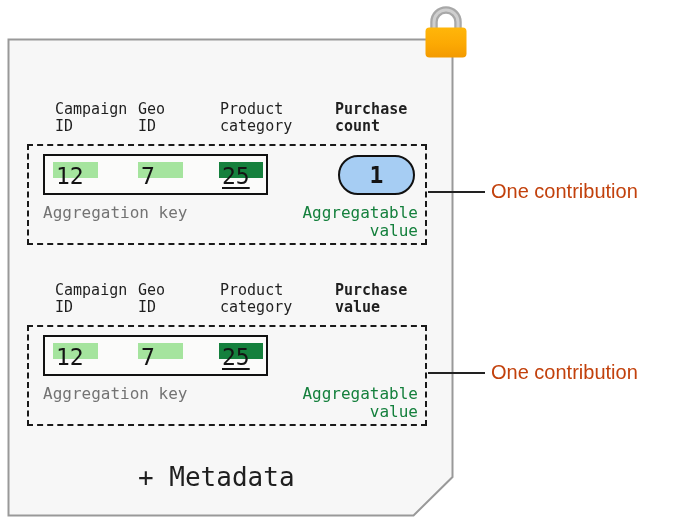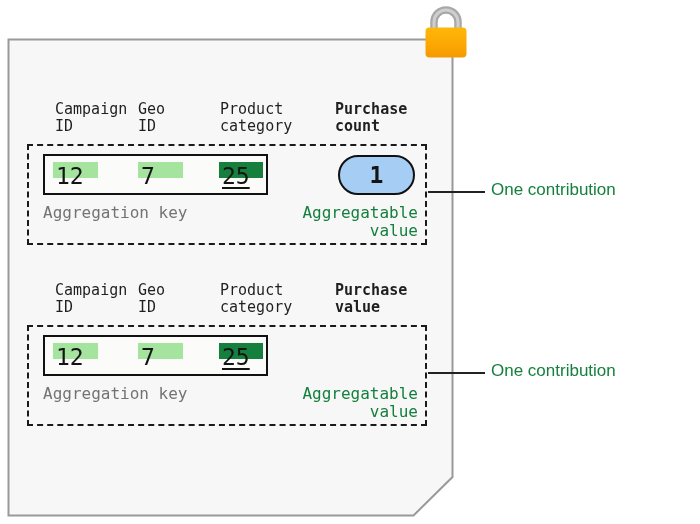--- a/index.html
+++ b/index.html
@@ -45,21 +45,21 @@
     background:#a6cdf3; border:2px solid #111; border-radius:20px;
     display:flex; align-items:center; justify-content:center;
     font-size:23px; font-weight:bold; color:#141414;
   }
   .callout-line {
     position:absolute; left:428px; top:90px; width:57px; height:0;
     border-top:2px solid #222;
   }
   .callout {
     position:absolute; left:491px; top:79px;
-    font-family:"Liberation Sans", sans-serif; font-size:17px; color:#15803d;
+    font-family:"Liberation Sans", sans-serif; font-size:20px; color:#c2410c;
     white-space:nowrap;
   }
   .metadata {
     position:absolute; left:138px; top:462px; font-size:26px; color:#1f1f1f;
   }
 </style>
 </head>
 <body>
 
 <div class="stage">
@@ -147,13 +147,14 @@
 
     <div class="aggval">
       <div>Aggregatable</div>
       <div>value</div>
     </div>
 
     <div class="callout-line"></div>
     <div class="callout">One contribution</div>
   </section>
 
+  <div class="metadata">+ Metadata</div>
 </div>
 
 </body></html>

